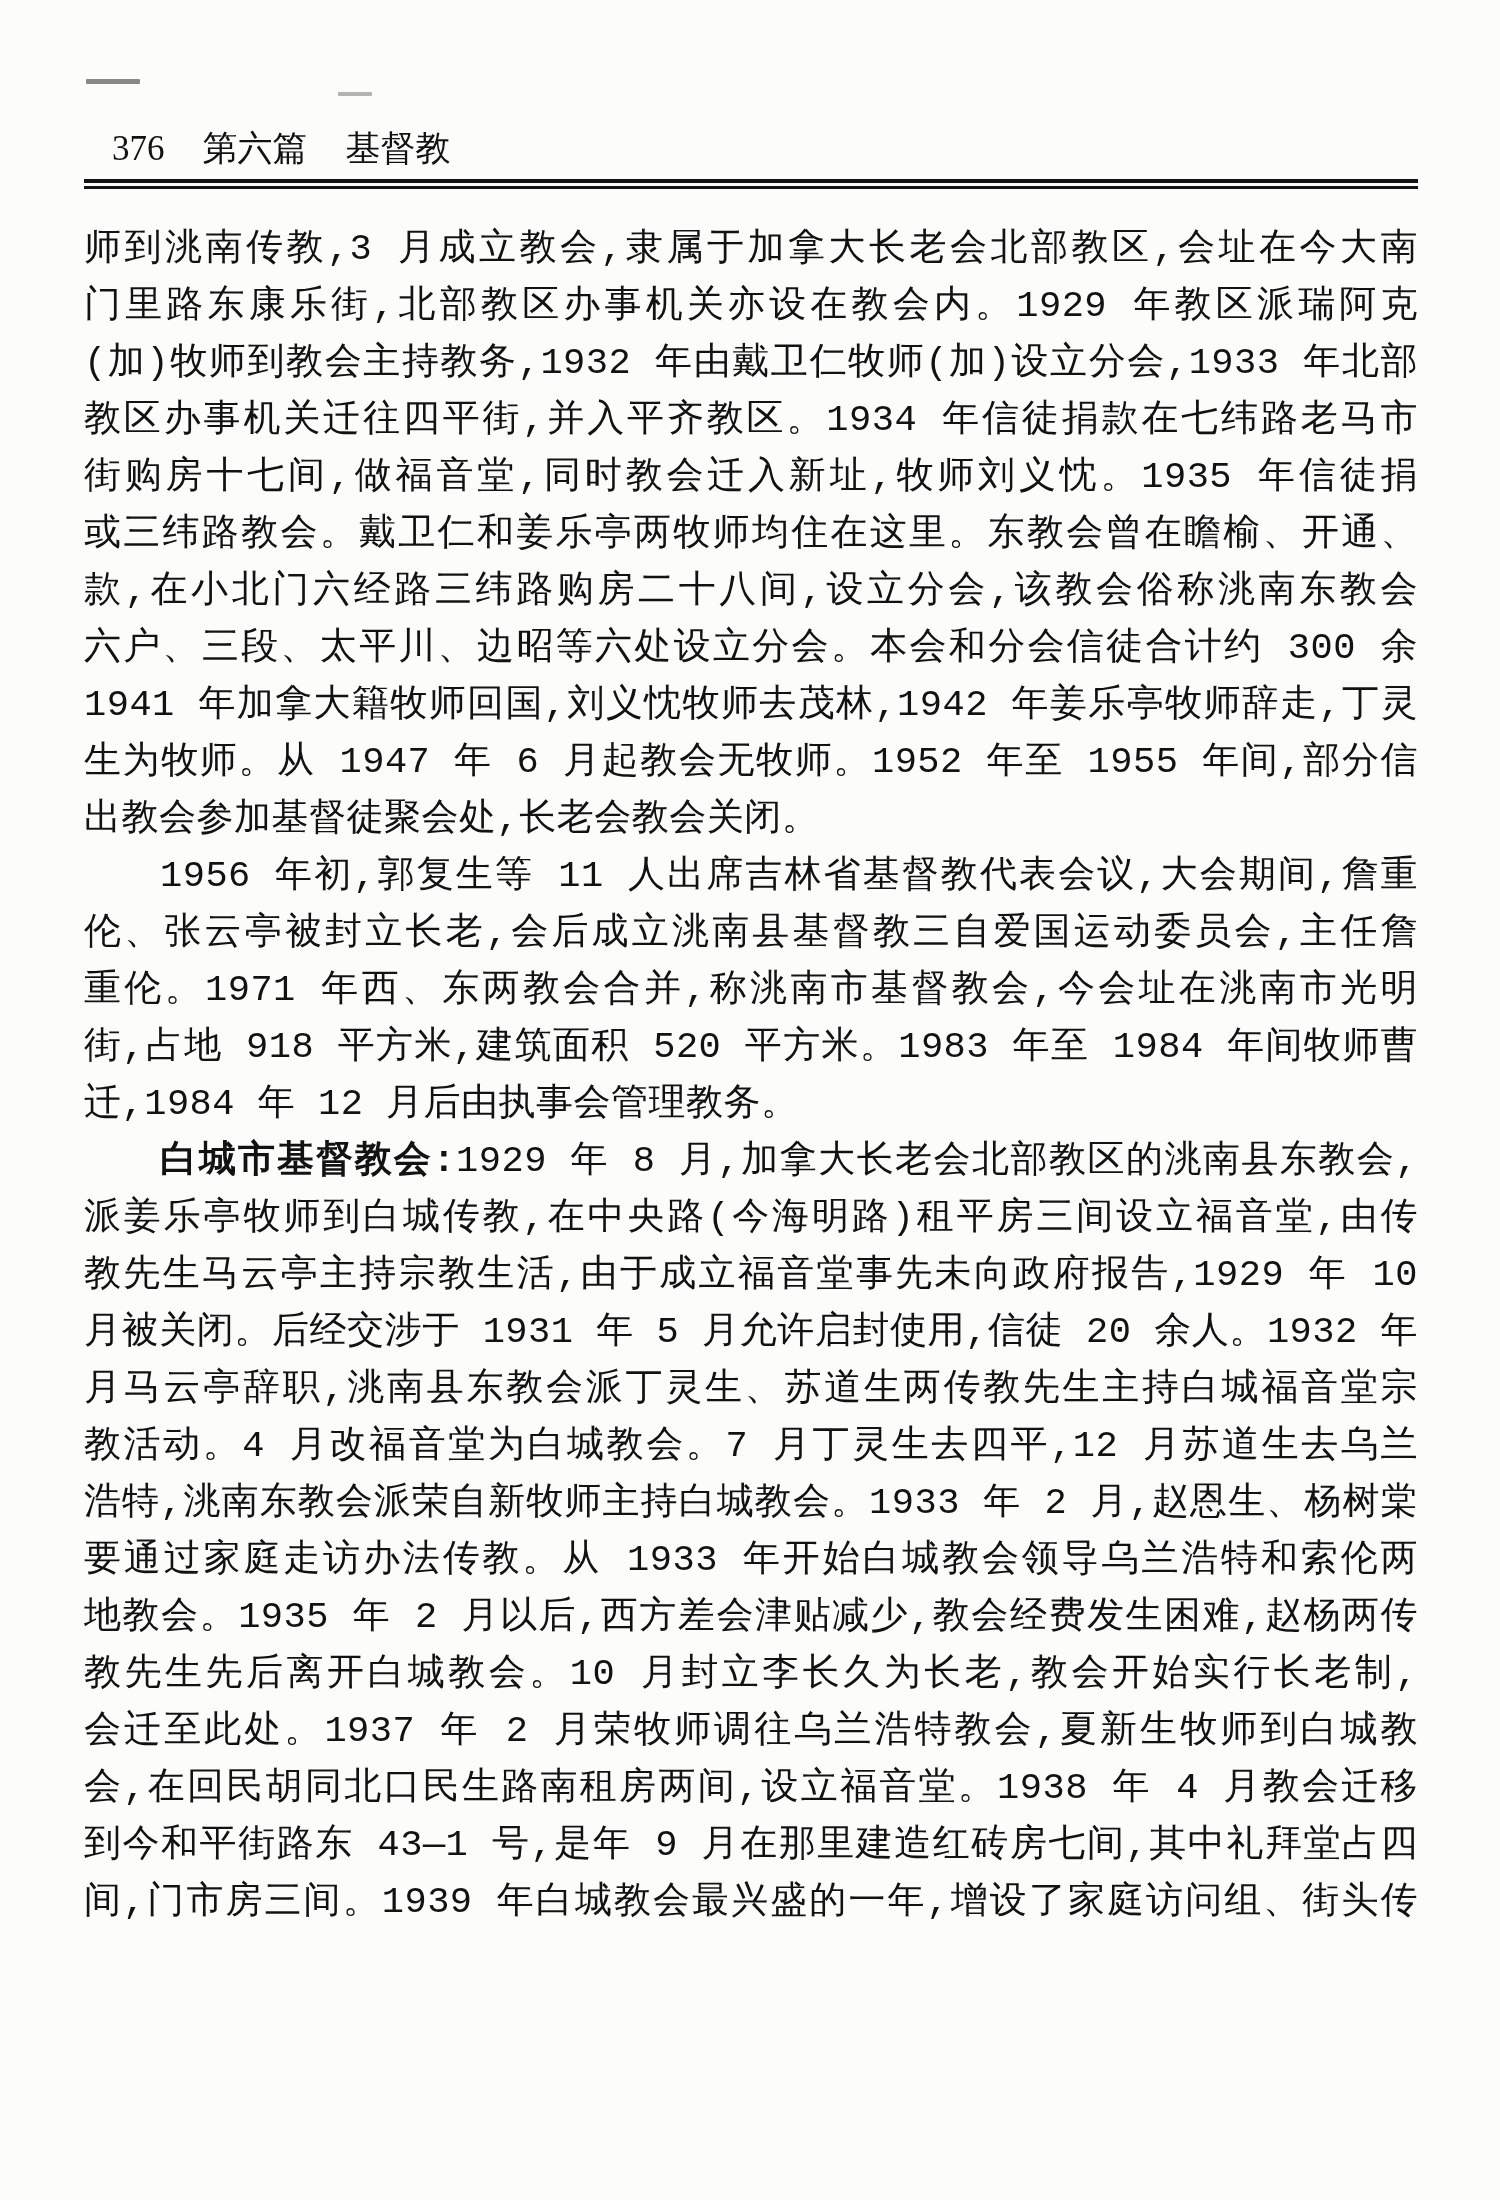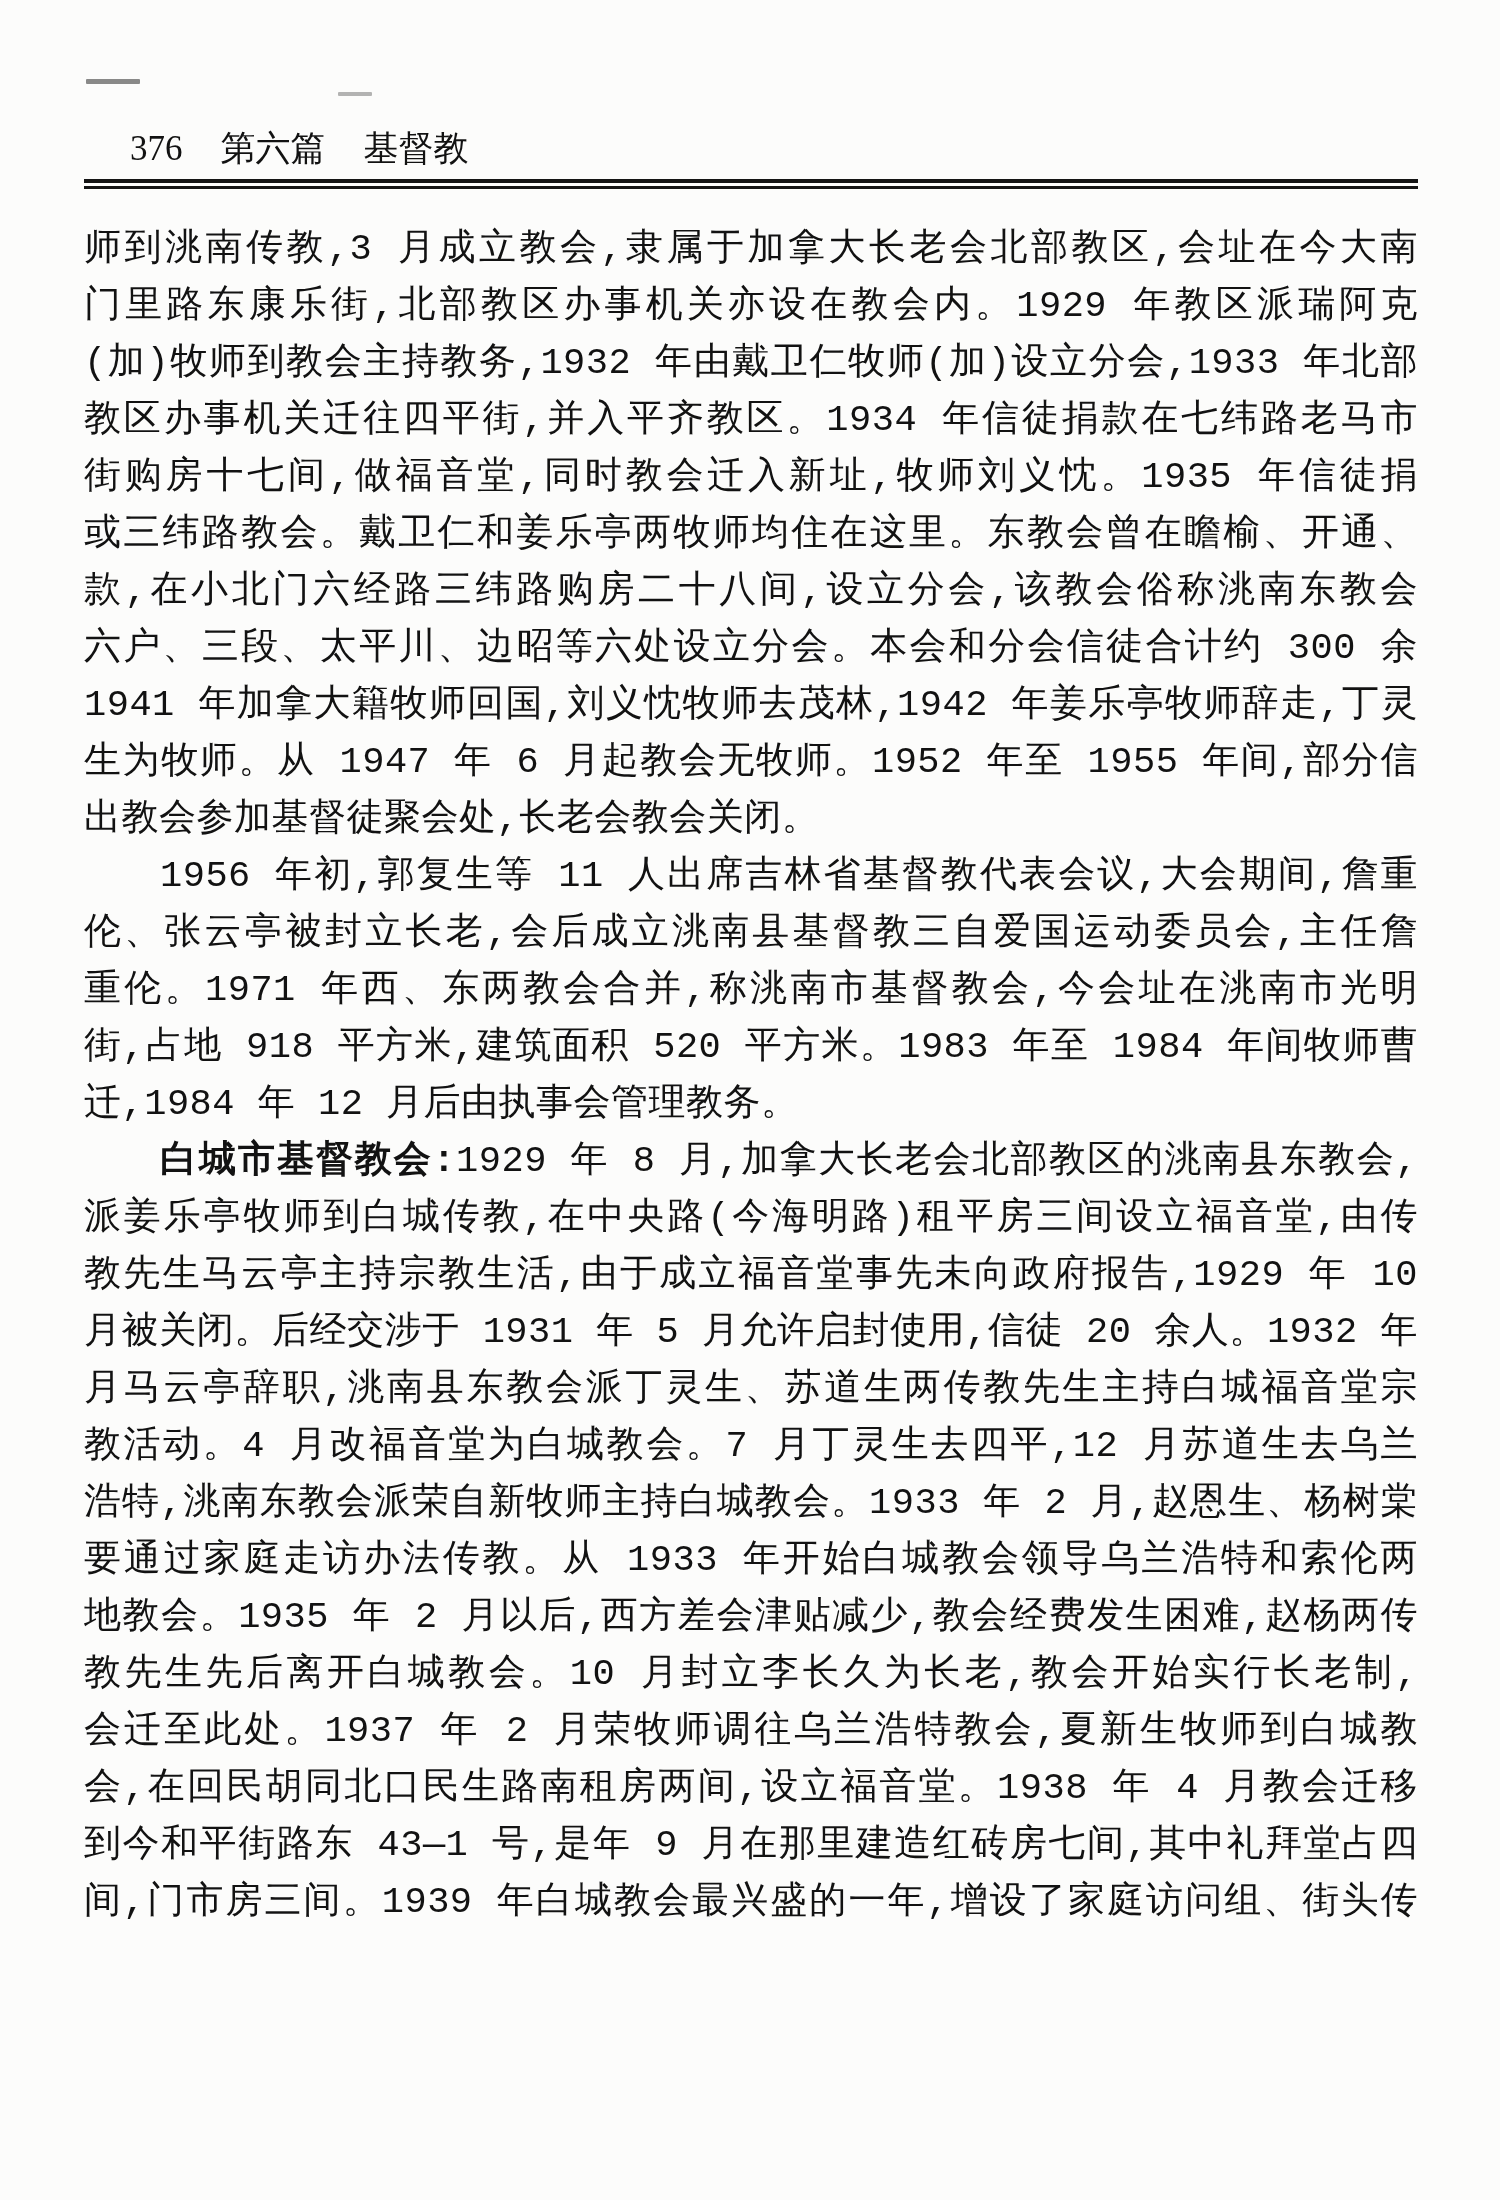--- a/index.html
+++ b/index.html
@@ -7,21 +7,21 @@
     width:1500px;height:2200px;
     background:#fcfcfb;color:#121212;
     font-family:"Liberation Serif","DejaVu Serif",serif;
     overflow:hidden;
   }
   .page{position:relative;width:1500px;height:2200px;overflow:hidden}
 
   .running-header{
     position:absolute;left:112px;top:128px;
     font-size:35px;line-height:42px;
-    display:flex;gap:38px;white-space:nowrap;margin-left:18px;
+    display:flex;gap:38px;white-space:nowrap;
   }
   .header-rule{
     position:absolute;left:84px;top:179px;width:1334px;
     height:3px;
     border-top:4px solid #141414;
     border-bottom:3px solid #141414;
   }
   .scan-artifact{
     position:absolute;background:#2a2a2a;opacity:.55;border-radius:1px;
   }

